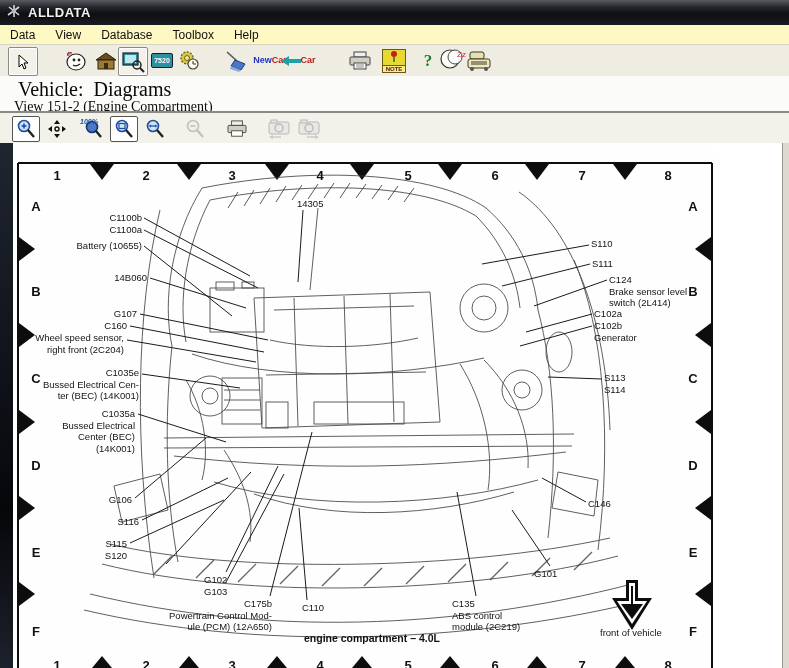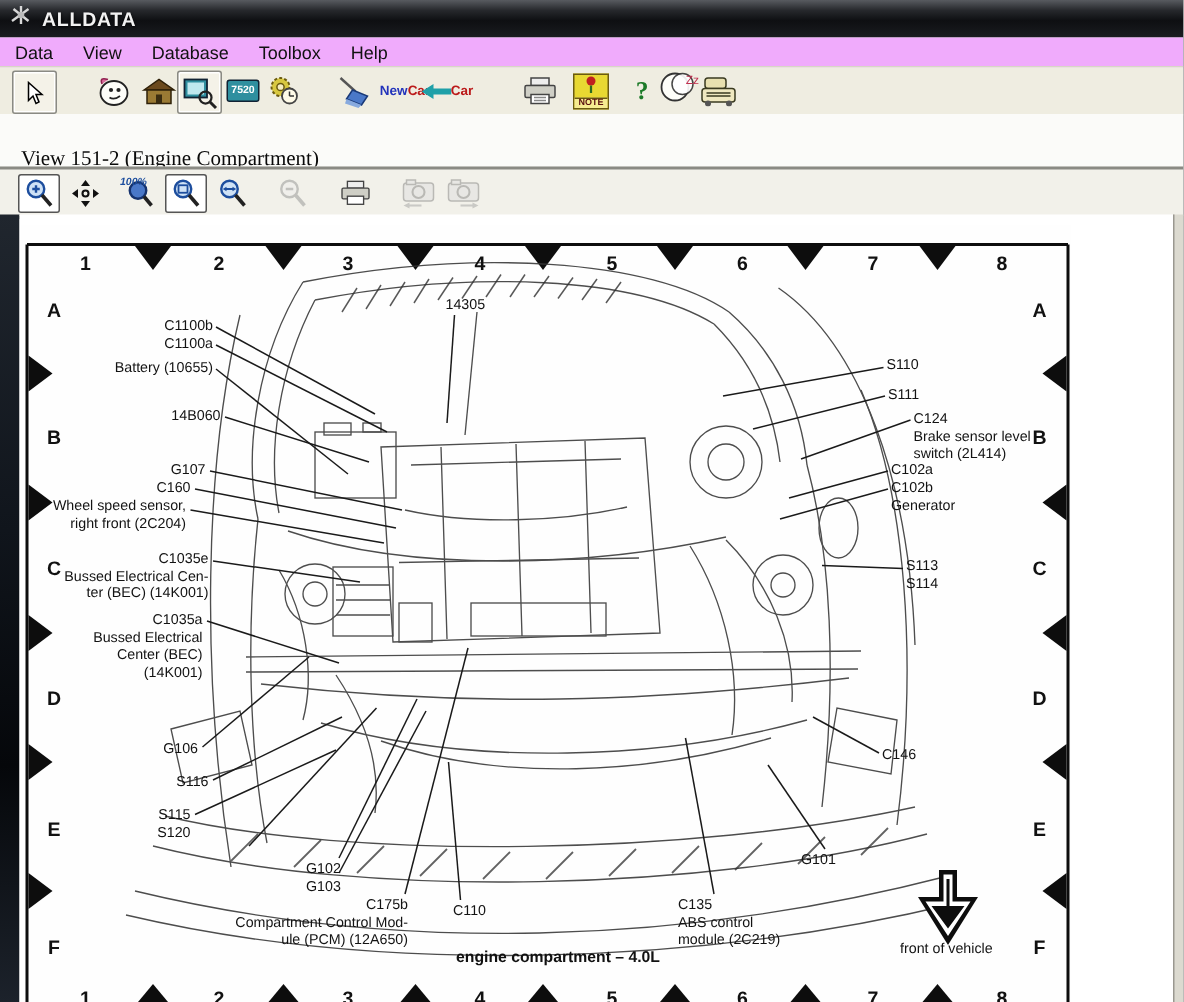--- a/index.html
+++ b/index.html
@@ -5,21 +5,21 @@
   html,body{margin:0;padding:0;background:#777;}
   .screen{position:relative;width:789px;height:668px;overflow:hidden;background:#fff;
           font-family:"Liberation Sans",sans-serif;-webkit-font-smoothing:antialiased;}
   
   .titlebar{position:absolute;left:0;top:0;width:789px;height:25px;
     background:linear-gradient(180deg,#585b60 0%,#26282c 28%,#0e0f12 55%,#1a1c20 100%);
     display:flex;align-items:center;color:#f2f2f2;}
   .titlebar .logo{margin:0 6px 0 6px;}
   .titlebar .tt{font-size:13px;letter-spacing:.5px;font-weight:bold;text-shadow:0 1px 2px #000;}
   
-  .menubar{position:absolute;left:0;top:25px;width:789px;height:19px;background:#f0abfc;
+  .menubar{position:absolute;left:0;top:25px;width:789px;height:19px;background:#fef9c3;
     border-bottom:1px solid #d8d5c6;display:flex;align-items:center;font-size:12px;color:#111;}
   .menubar .mi{padding:1px 10px;cursor:default;}
   
   .toolbar{position:absolute;left:0;top:45px;width:789px;height:31px;background:#efede1;
     border-bottom:1px solid #c8c5b6;}
   .tbi{position:absolute;top:2px;width:28px;height:27px;display:flex;align-items:center;justify-content:center;}
   .tbox{border:1px solid #8a8a84;border-radius:2px;background:#f4f2e8;box-shadow:inset 0 0 0 1px #fff;}
   .stack{display:flex;flex-direction:row;align-items:center;line-height:9px;font-weight:bold;font-size:9px;}
   .txt-blue{color:#2233bb;} .txt-red{color:#bb1a1a;}
   
@@ -171,20 +171,24 @@
         <rect x="1" y="8" width="22" height="9" rx="2" fill="#efe8c0" stroke="#3a3a20" stroke-width="1"></rect>
         <line x1="4" y1="11" x2="20" y2="11" stroke="#3a3a20"></line>
           <line x1="4" y1="13" x2="20" y2="13" stroke="#3a3a20"></line>
         <circle cx="5" cy="18" r="2" fill="#555"></circle>
           <circle cx="19" cy="18" r="2" fill="#555"></circle>
       </svg>
     </span>
   </div>
 
   <div class="vhead">
+    <div class="vh1">
+      <span>Vehicle:</span>&nbsp;
+      <span>Diagrams</span>
+    </div>
     <div class="vh2">View 151-2 (Engine Compartment)</div>
   </div>
 
   <div class="zbar">
     <span class="zbi zsel" style="margin-left:12px">
       <svg width="20" height="20" viewBox="0 0 20 20">
           <circle cx="8" cy="7" r="5.5" fill="#cfe2f6" stroke="#1d4e9e" stroke-width="1.6"></circle>
           <line x1="5.5" y1="7" x2="10.5" y2="7" stroke="#1d4e9e" stroke-width="1.6"></line>
           <line x1="8" y1="4.5" x2="8" y2="9.5" stroke="#1d4e9e" stroke-width="1.6"></line>
           <line x1="12" y1="11" x2="18" y2="18" stroke="#222" stroke-width="2.4"></line>
@@ -474,21 +478,21 @@
 Bussed Electrical
 Center (BEC)
 (14K001)</div>
     <div class="dlabel ra" style="right:582px;top:344px">G106</div>
     <div class="dlabel ra" style="right:575px;top:366px">S116</div>
     <div class="dlabel ra" style="right:587px;top:388px">S115
 S120</div>
     <div class="dlabel" style="left:190px;top:424px">G102
 G103</div>
     <div class="dlabel ra" style="right:442px;top:448px">C175b
-Compartment Control Mod-
+Powertrain Control Mod-
 ule (PCM) (12A650)</div>
     <div class="dlabel" style="left:288px;top:452px">C110</div>
     <div class="dcap" style="left:290px;top:482px">engine compartment – 4.0L</div>
     <div class="dlabel" style="left:438px;top:448px">C135
 ABS control
 module (2C219)</div>
     <div class="dlabel" style="left:520px;top:418px">G101</div>
     <div class="dlabel" style="left:586px;top:477px">front of vehicle</div>
     <div class="dlabel" style="left:577px;top:88px">S110</div>
     <div class="dlabel" style="left:578px;top:108px">S111</div>

